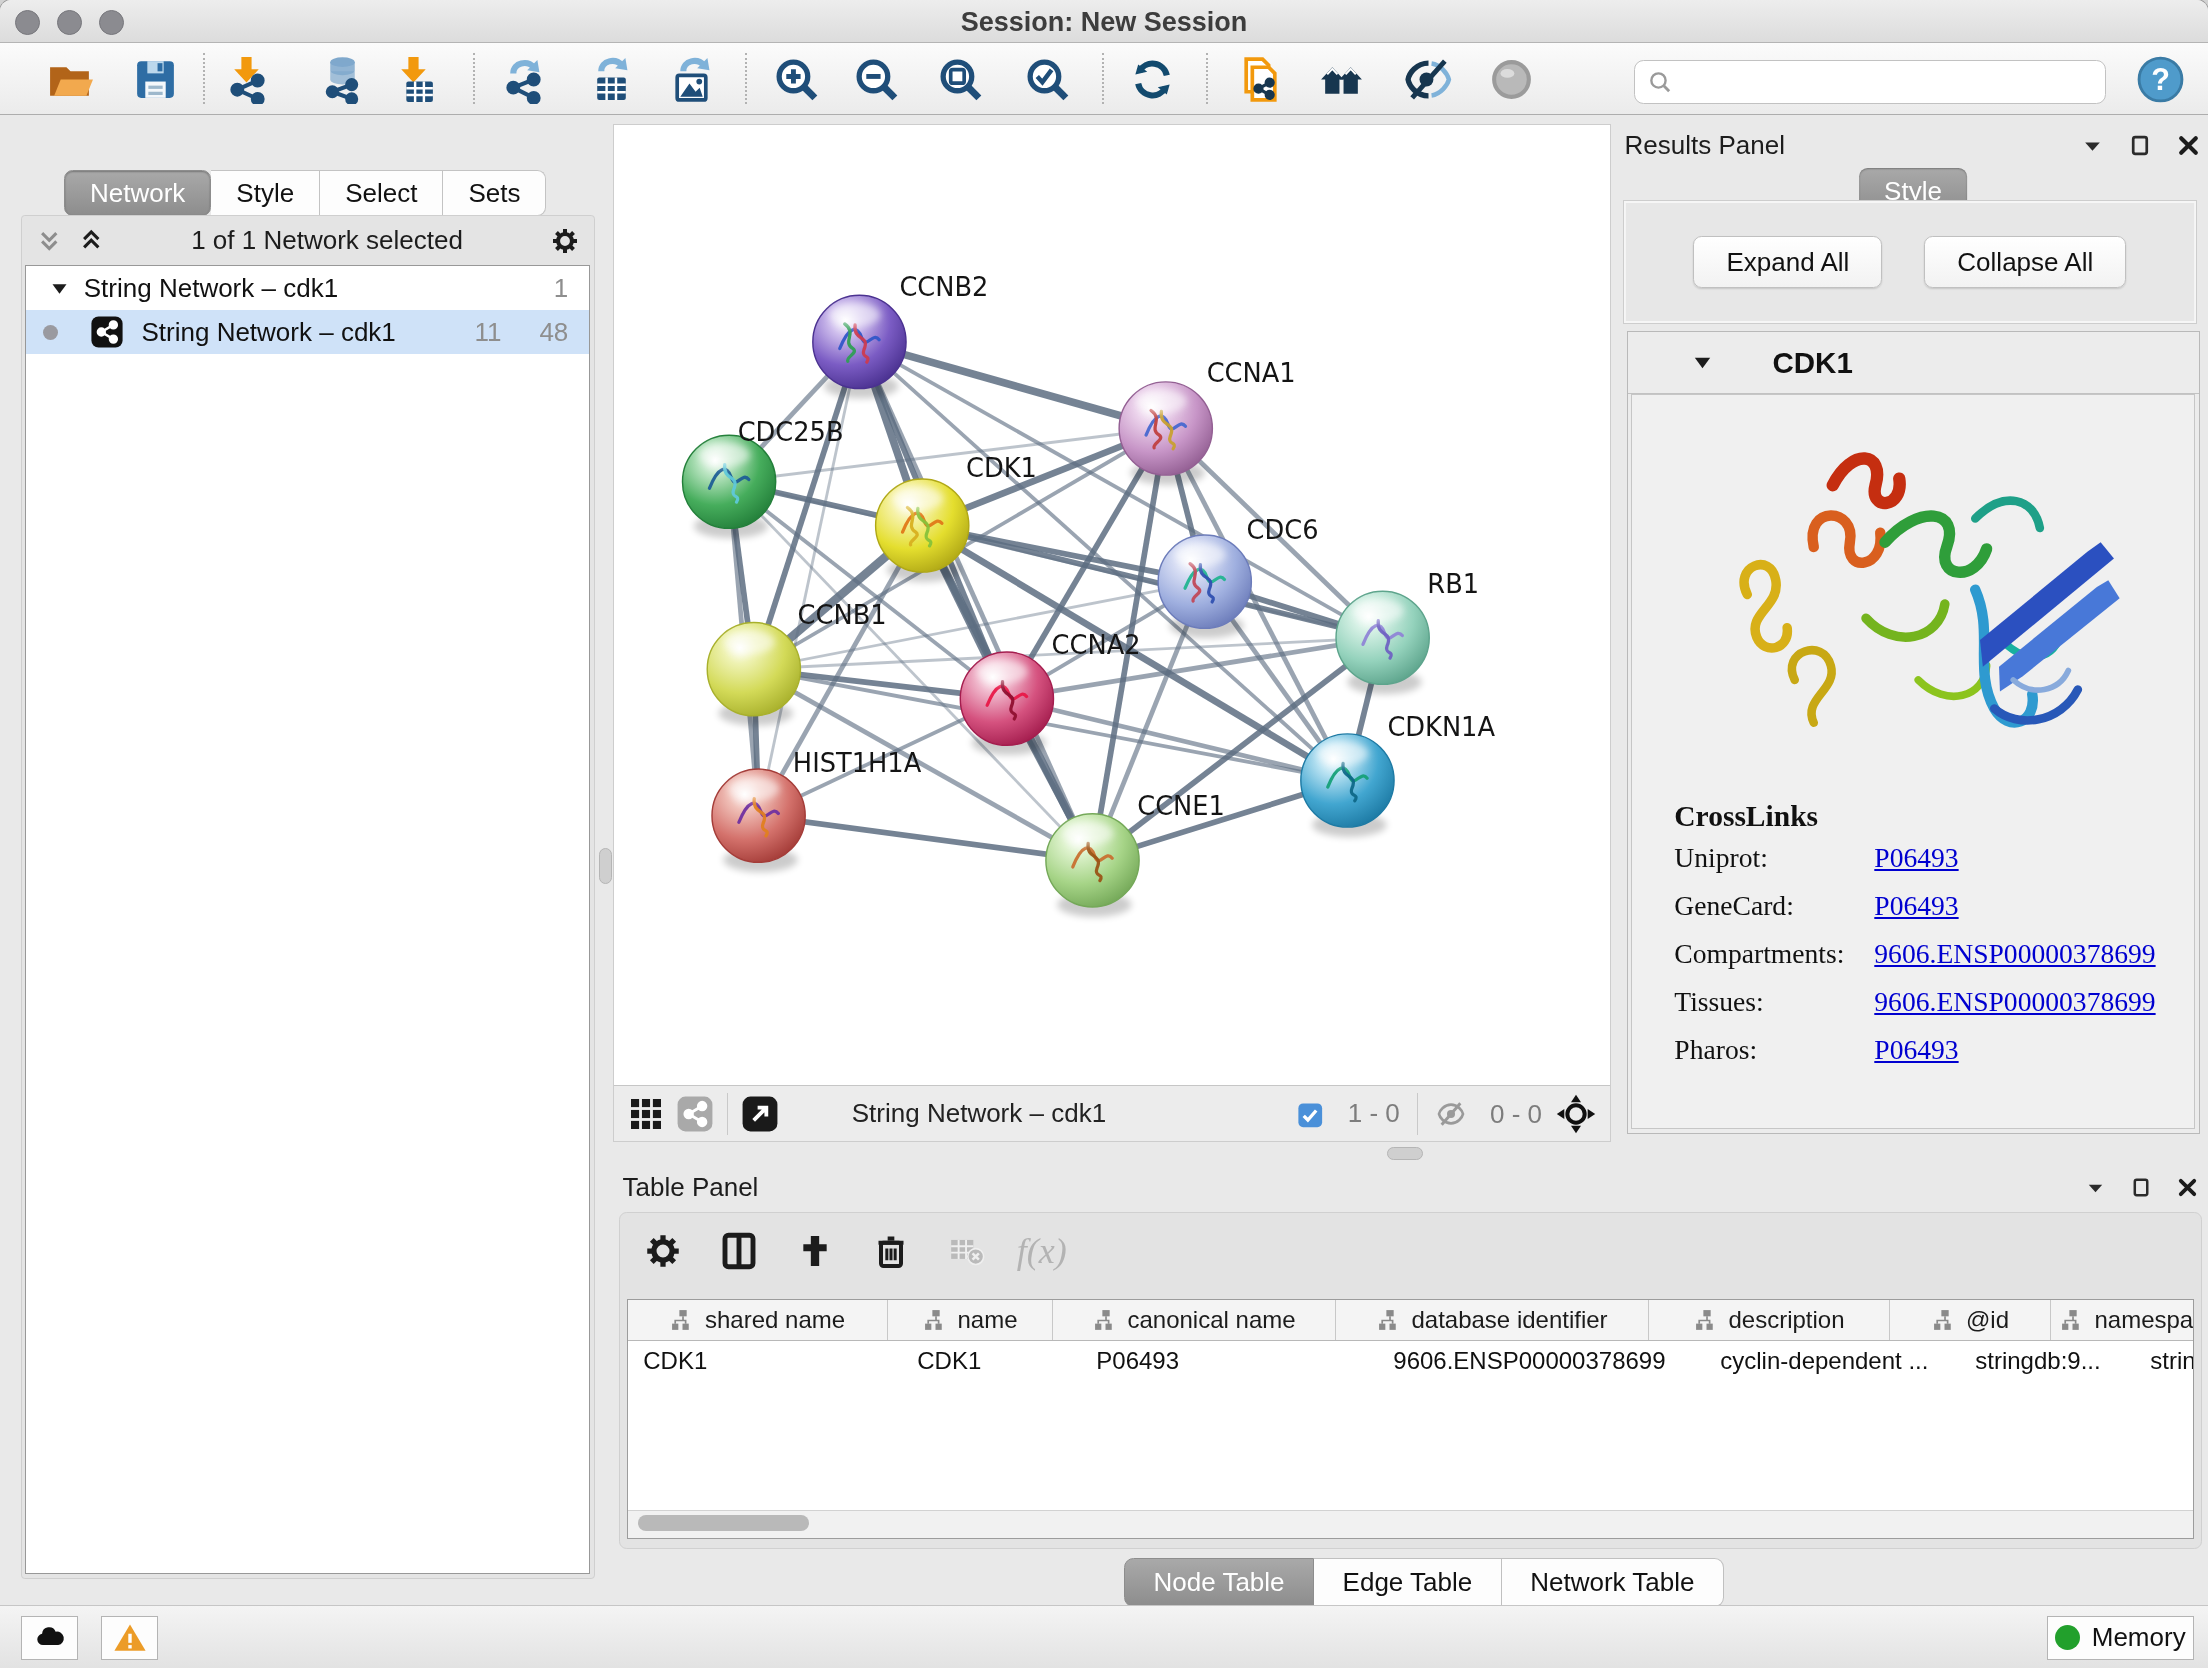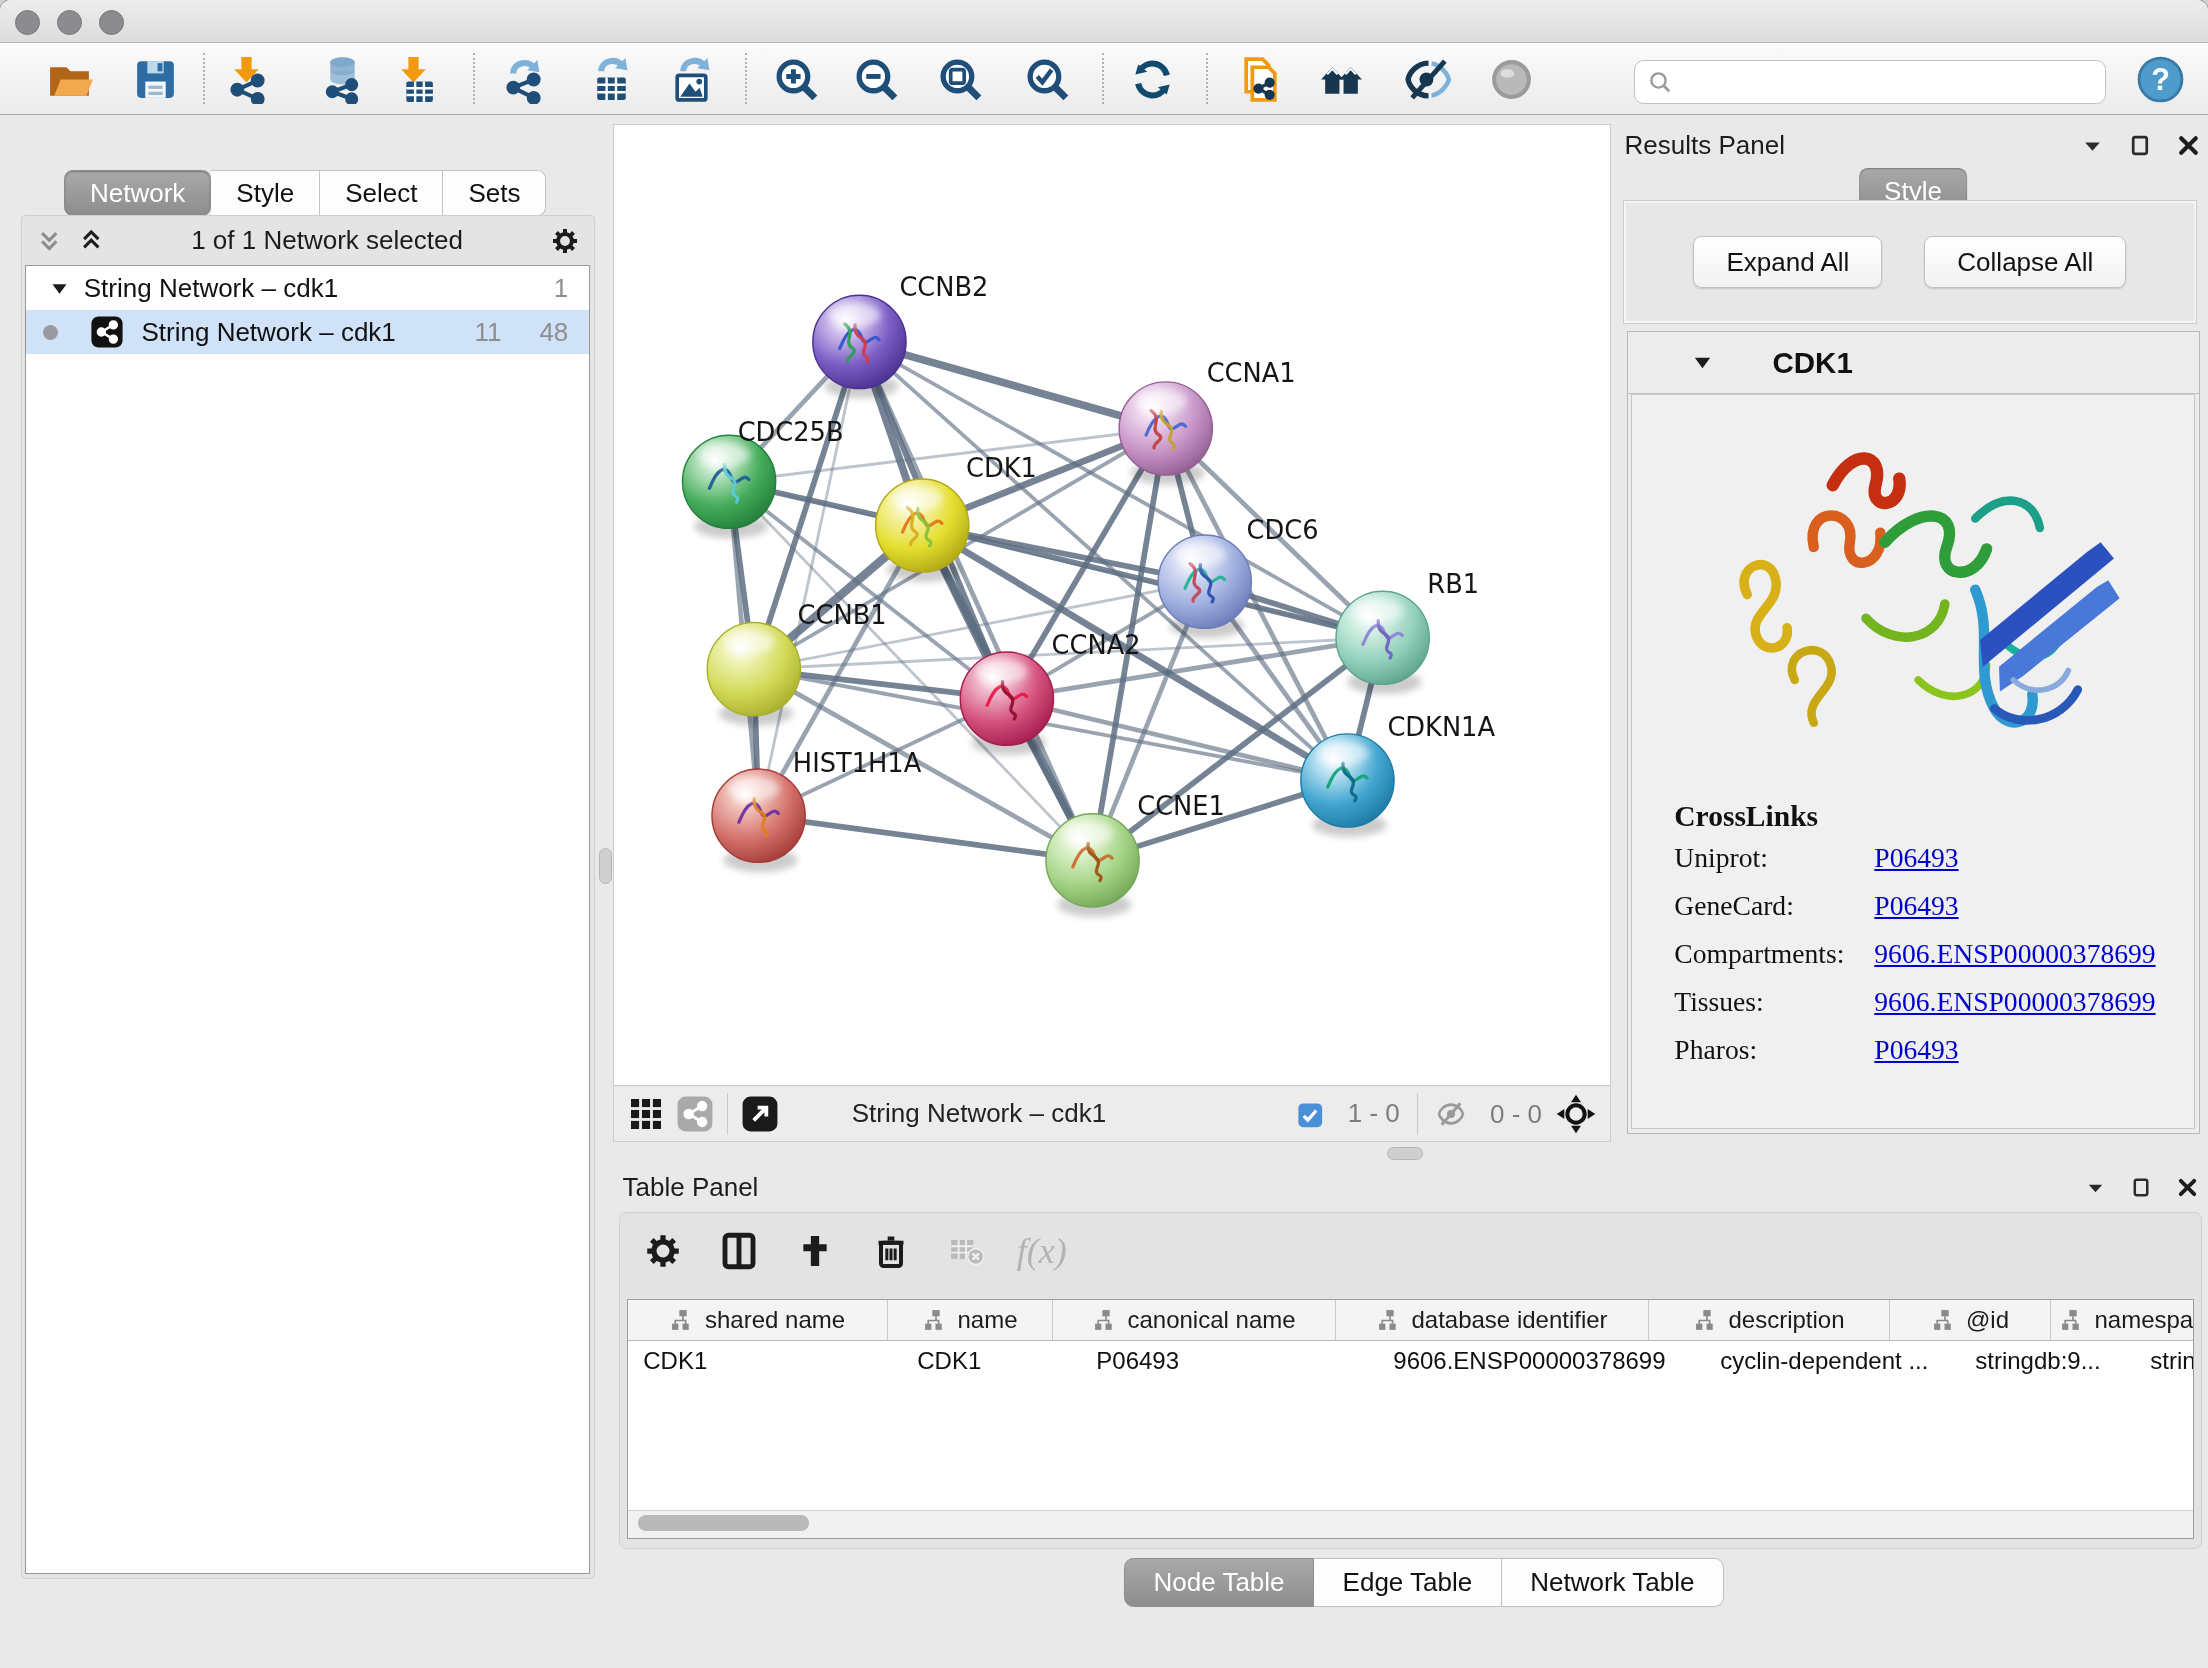--- a/index.html
+++ b/index.html
@@ -115,20 +115,21 @@
 </style>
 </head>
 <body>
 
 <div class="window">
 
   <div class="titlebar">
     <span class="tl" style="left:15px"></span>
     <span class="tl" style="left:57px"></span>
     <span class="tl" style="left:99px"></span>
+    <div class="title-text">Session: New Session</div>
   </div>
 
   <div class="toolbar">
     <span class="tbi" style="left:44px">
       <svg viewBox="0 0 24 24">
           <path d="M2 6h8l2 2h9v12H2z" fill="#b26419"></path>
           <path d="M4 20l3.2-8H23l-3.2 8z" fill="#f2a94e"></path>
         </svg>
     </span>
     <span class="tbi" style="left:129px">
@@ -882,15 +883,33 @@
       </div>
     </div>
   </div>
 
   <div class="table-tabs">
     <div class="ttab sel">Node Table</div>
     <div class="ttab">Edge Table</div>
     <div class="ttab">Network Table</div>
   </div>
 
+  <div class="statusbar">
+    <div class="sb-btn" style="left:21px;width:55px;">
+      <svg width="34" height="34" viewBox="0 0 24 24">
+          <path d="M7 17a4 4 0 0 1-.6-7.95A5 5 0 0 1 16 7.5 4.1 4.1 0 0 1 17.8 17z" fill="#111"></path>
+        </svg>
+    </div>
+    <div class="sb-btn" style="left:101px;width:55px;">
+      <svg width="34" height="34" viewBox="0 0 24 24">
+          <path d="M12 2.5L23 21H1z" fill="#ec9c28"></path>
+          <rect x="10.8" y="9" width="2.4" height="6.4" fill="#fff"></rect>
+          <rect x="10.8" y="17" width="2.4" height="2.4" fill="#fff"></rect>
+        </svg>
+    </div>
+    <div class="sb-btn" style="left:2047px;width:145px;">
+      <span class="mem-dot"></span>
+      <span class="mem-label">Memory</span>
+    </div>
+  </div>
 
 </div>
 
 
 </body></html>

